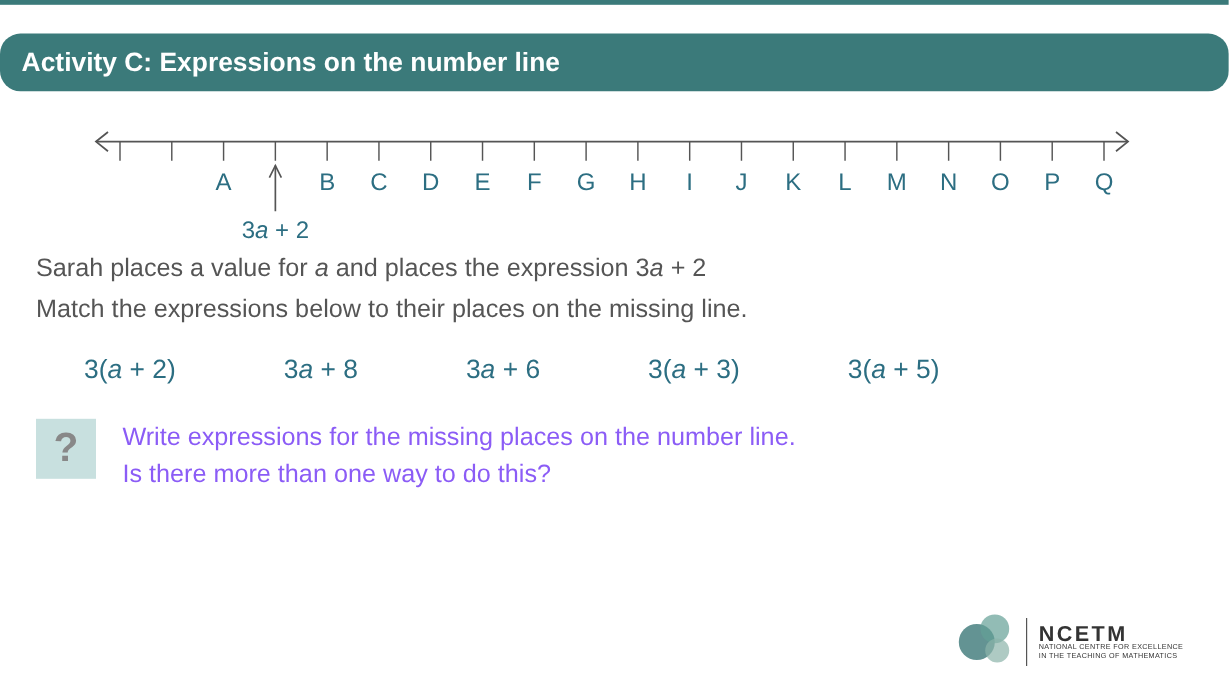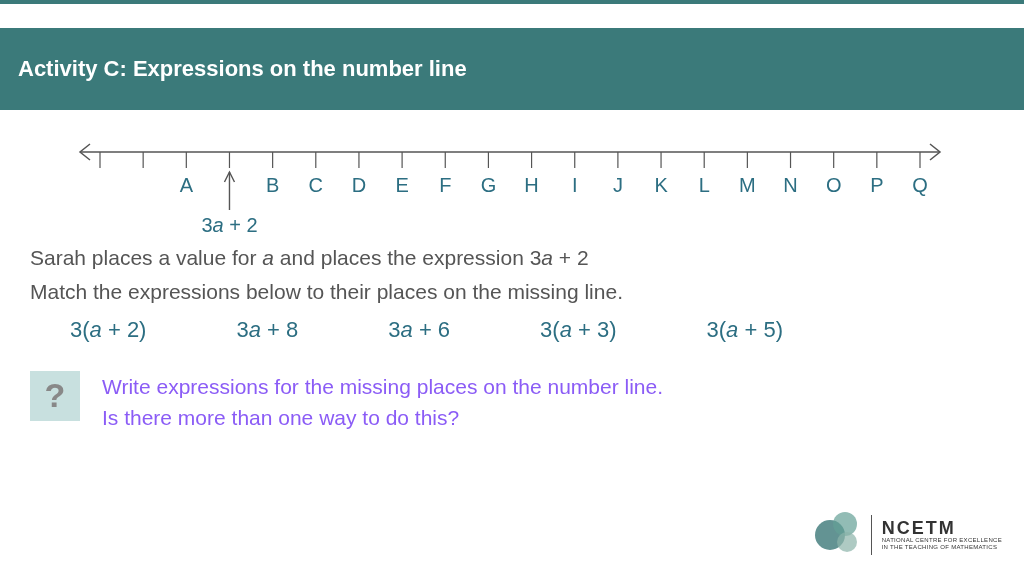--- a/index.html
+++ b/index.html
@@ -12,24 +12,25 @@
     position: relative;
     overflow: hidden;
   }
   .topbar {
     height: 4px;
     background: #3b7a7a;
   }
   .titlebar {
     background: #3b7a7a;
     color: #fff;
-    padding: 28px 18px;
+    padding: 11px 18px;
     font-size: 22px;
     font-weight: bold;
     margin-top: 24px;
+    border-radius: 17px;
   }
   .content {
     padding: 18px 30px 0 30px;
   }
   .intro {
     font-size: 21px;
     color: #555;
     margin-bottom: 14px;
   }
   .numline-wrap {
@@ -51,21 +52,21 @@
   .para {
     font-size: 21px;
     color: #555;
     line-height: 1.35;
     margin-top: 6px;
   }
   .expr-row {
     display: flex;
     justify-content: flex-start;
     gap: 90px;
-    margin: 10px 0 0 40px;
+    margin: 22px 0 0 40px;
     font-size: 22px;
     color: #2c6e82;
   }
   .q-row {
     display: flex;
     align-items: flex-start;
     gap: 22px;
     margin-top: 28px;
   }
   .q-icon {
@@ -79,21 +80,21 @@
     justify-content: center;
     font-weight: bold;
   }
   .q-text {
     font-size: 21px;
     color: #8b5cf6;
     line-height: 1.5;
   }
   .logo {
     position: absolute;
-    right: 22px;
+    right: 38px;
     bottom: 18px;
     display: flex;
     align-items: center;
     gap: 10px;
     color: #333;
   }
   .logo-mark {
     width: 46px;
     height: 46px;
     position: relative;

